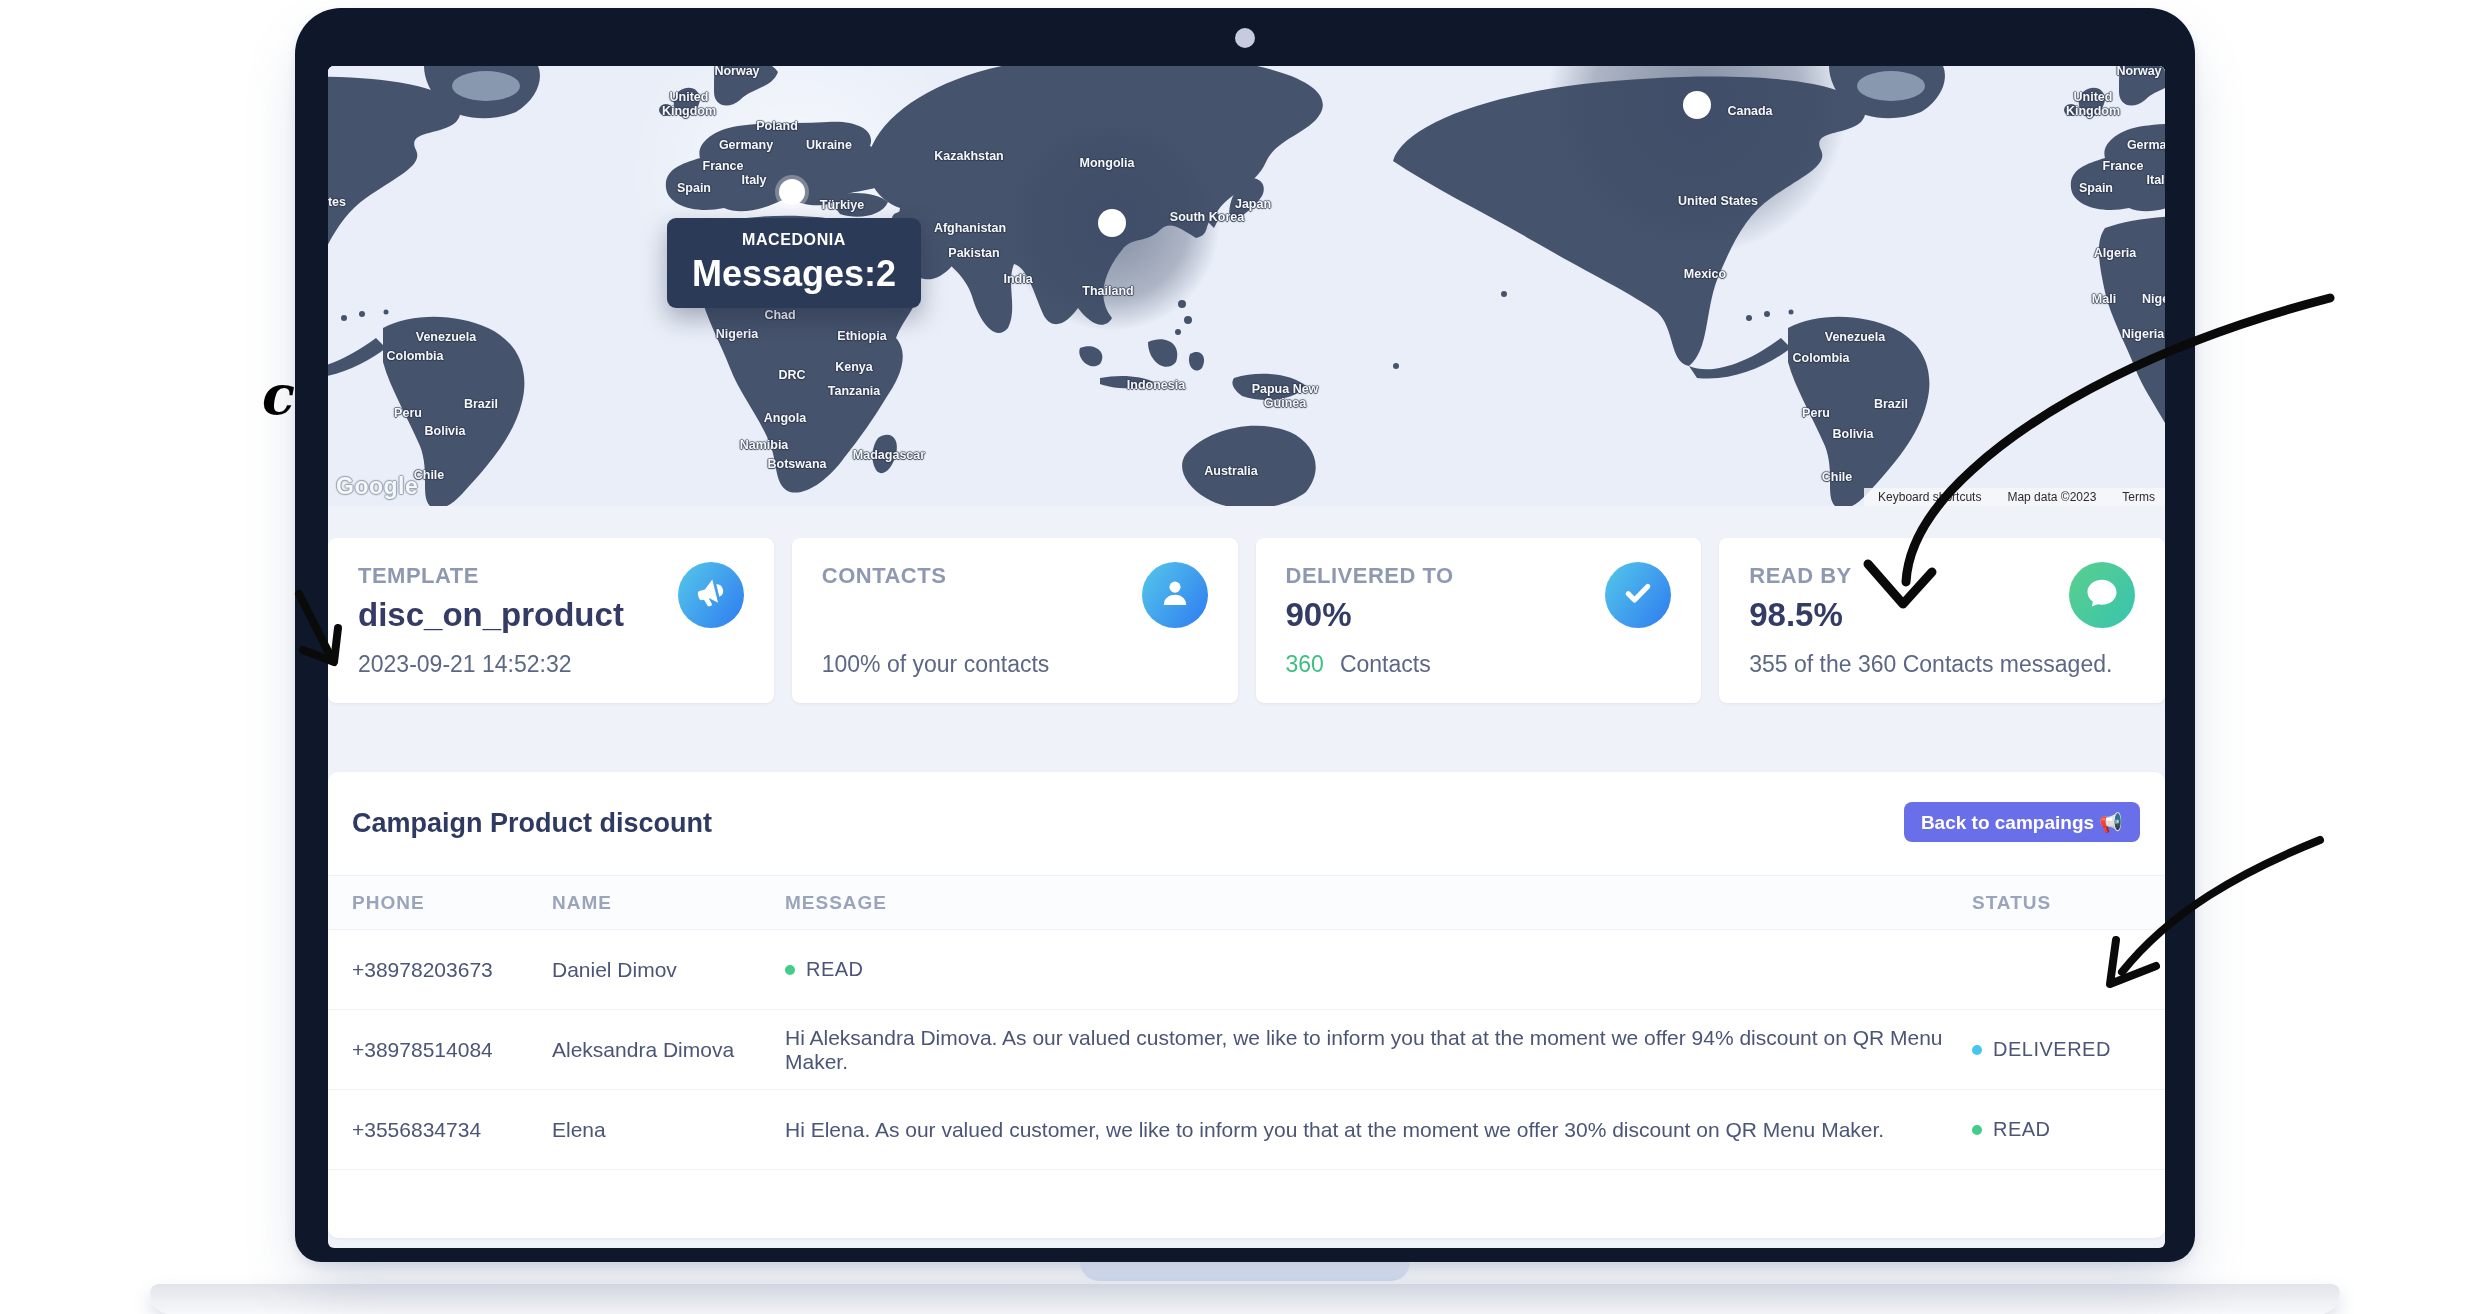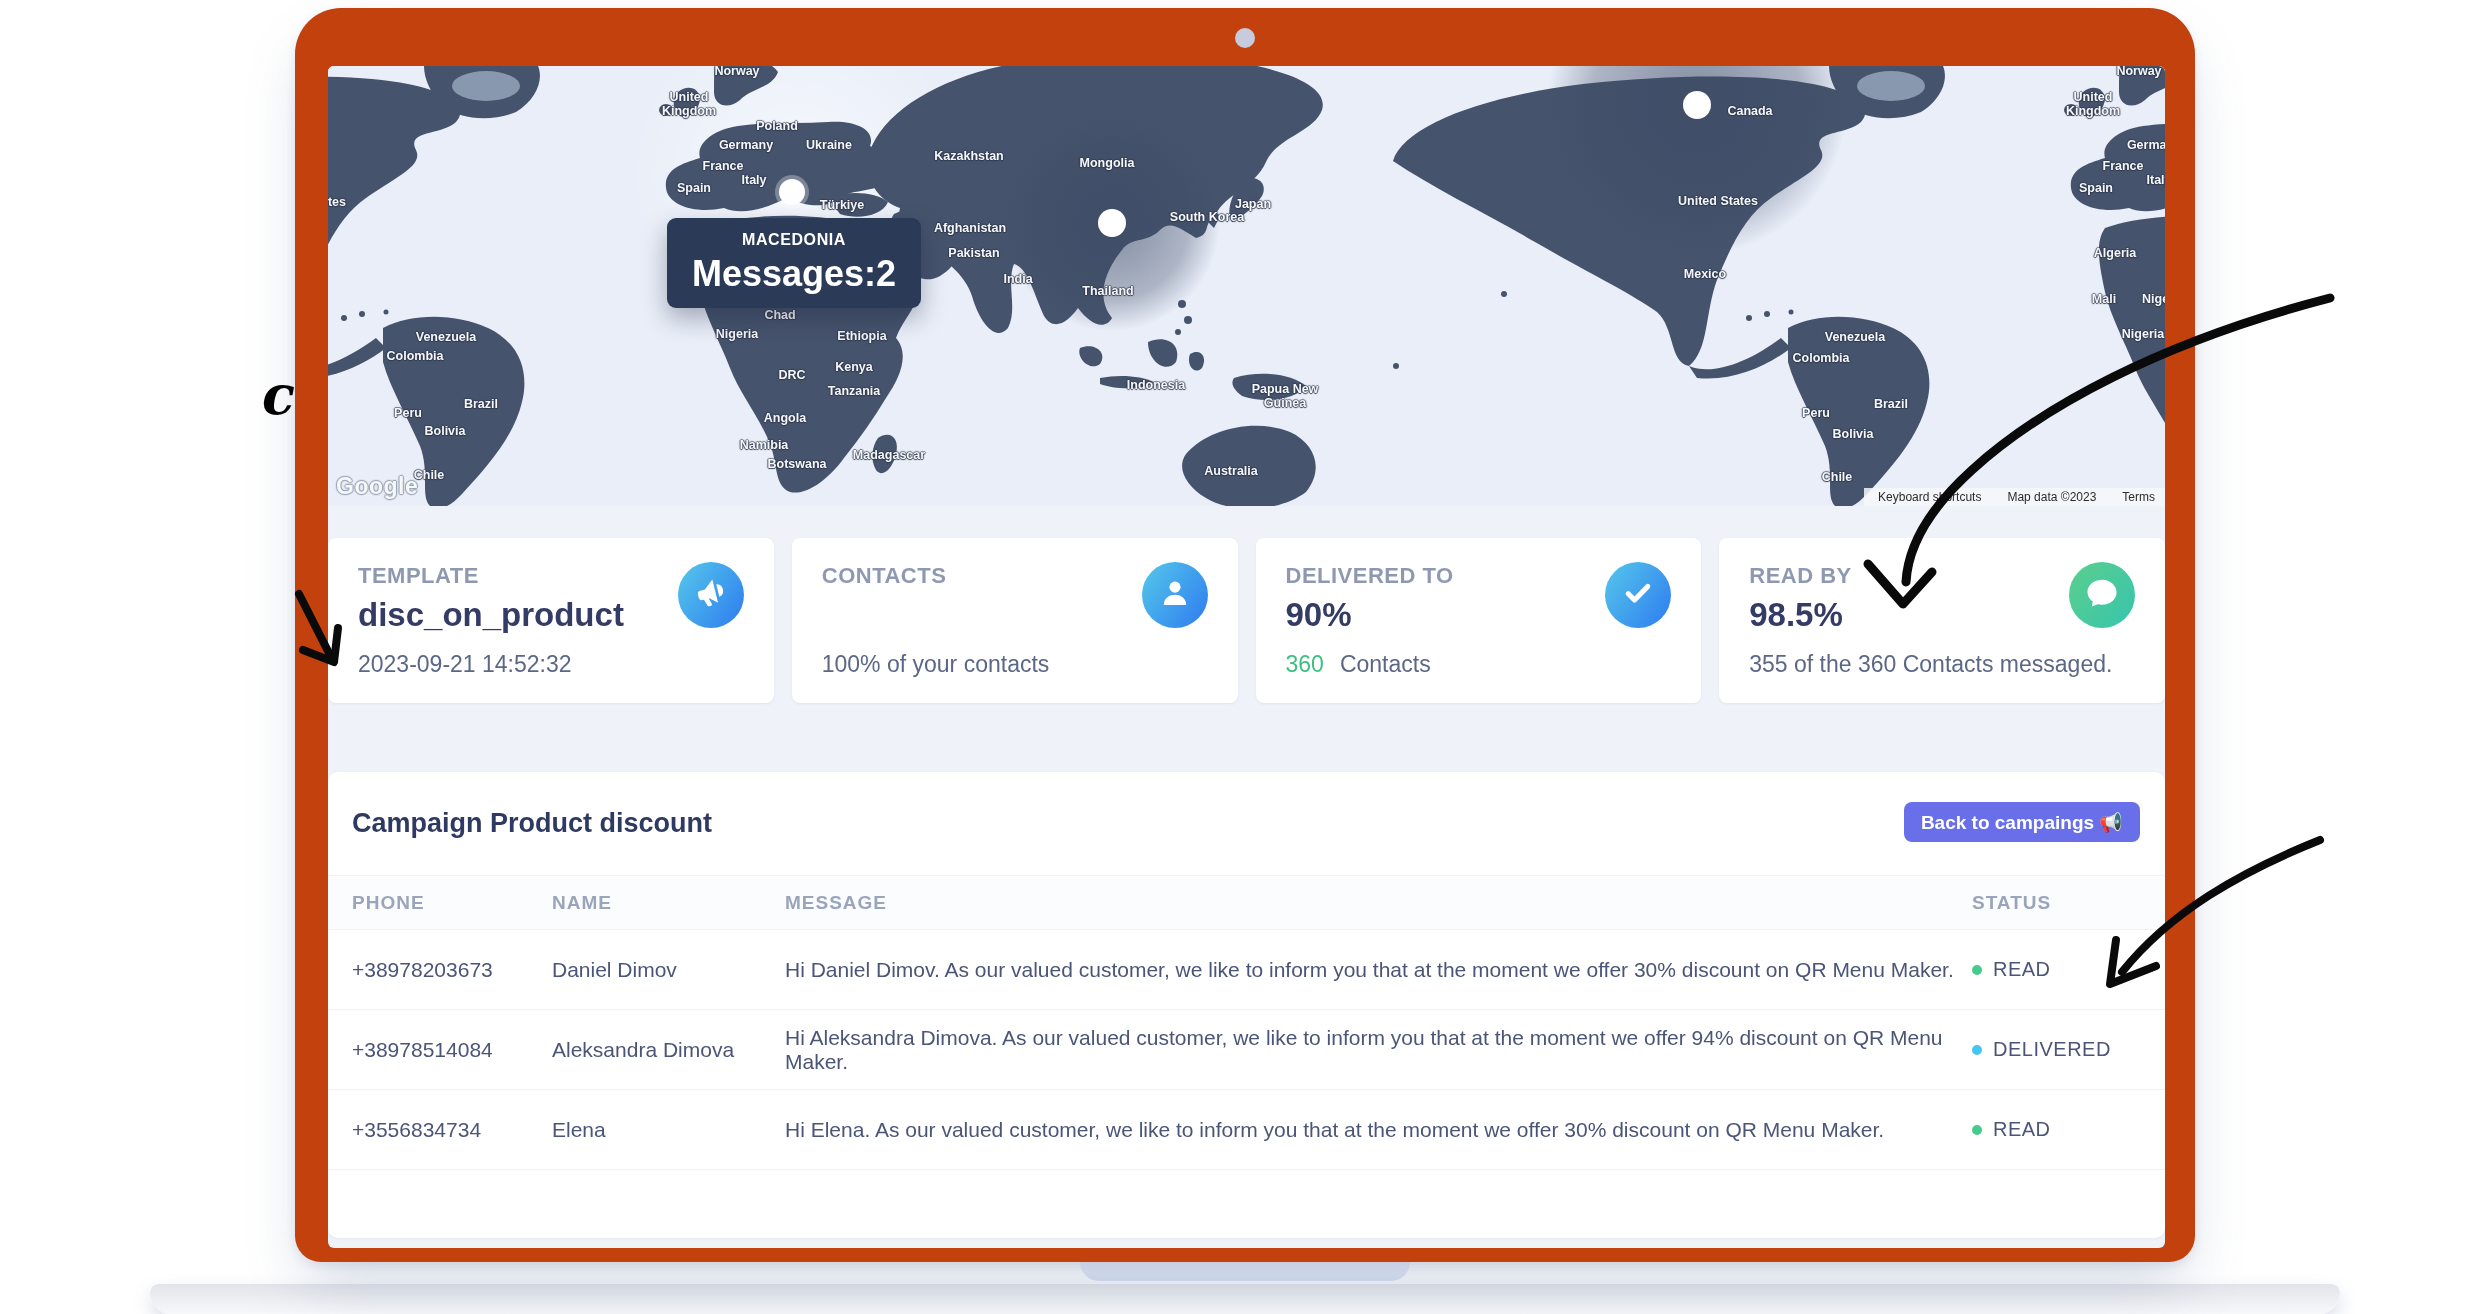--- a/index.html
+++ b/index.html
@@ -1,21 +1,21 @@
 <!DOCTYPE html>
 <html><head>
 <meta charset="utf-8">
 <style>
   html,body{margin:0;padding:0;width:2490px;height:1314px;background:#ffffff;overflow:hidden;
     font-family:"Liberation Sans", sans-serif;}
   .page{position:relative;width:2490px;height:1314px;}
 
   
   .laptop-body{position:absolute;left:295px;top:8px;width:1900px;height:1254px;
-    background:#c2410c;border-radius:46px 46px 26px 26px;
+    background:#0f172a;border-radius:46px 46px 26px 26px;
     box-shadow:0 30px 60px -12px rgba(90,110,150,.28), 0 4px 10px rgba(90,110,150,.12);}
   .camera{position:absolute;left:940px;top:20px;width:20px;height:20px;border-radius:50%;background:#c6ccde;}
   .laptop-notch{position:absolute;left:1080px;top:1262px;width:330px;height:19px;
     background:linear-gradient(#f2f6fe,#d9e2f4);border-radius:0 0 22px 22px;}
   .laptop-base{position:absolute;left:150px;top:1284px;width:2190px;height:30px;
     background:linear-gradient(#e2e4ea,#f7f8fa);border-radius:10px 10px 24px 24px;
     box-shadow:0 8px 18px rgba(90,110,150,.22);}
 
   
   .screen{position:absolute;left:33px;top:58px;width:1837px;height:1182px;background:#eff2f8;
@@ -289,21 +289,20 @@
           <div>PHONE</div>
           <div>NAME</div>
           <div>MESSAGE</div>
           <div>STATUS</div>
         </div>
 
         <div class="tbody">
           <div class="trow">
             <div>+38978203673</div>
             <div>Daniel Dimov</div>
-            <div>Hi Daniel Dimov. As our valued customer, we like to inform you that at the moment we offer 30% discount on QR Menu Maker.</div>
             <div class="status-cell">
               <span class="status-dot" style="background: rgb(67, 205, 138);"></span>
               <span>READ</span>
             </div>
           </div>
           <div class="trow">
             <div>+38978514084</div>
             <div>Aleksandra Dimova</div>
             <div>Hi Aleksandra Dimova. As our valued customer, we like to inform you that at the moment we offer 94% discount on QR Menu Maker.</div>
             <div class="status-cell">

